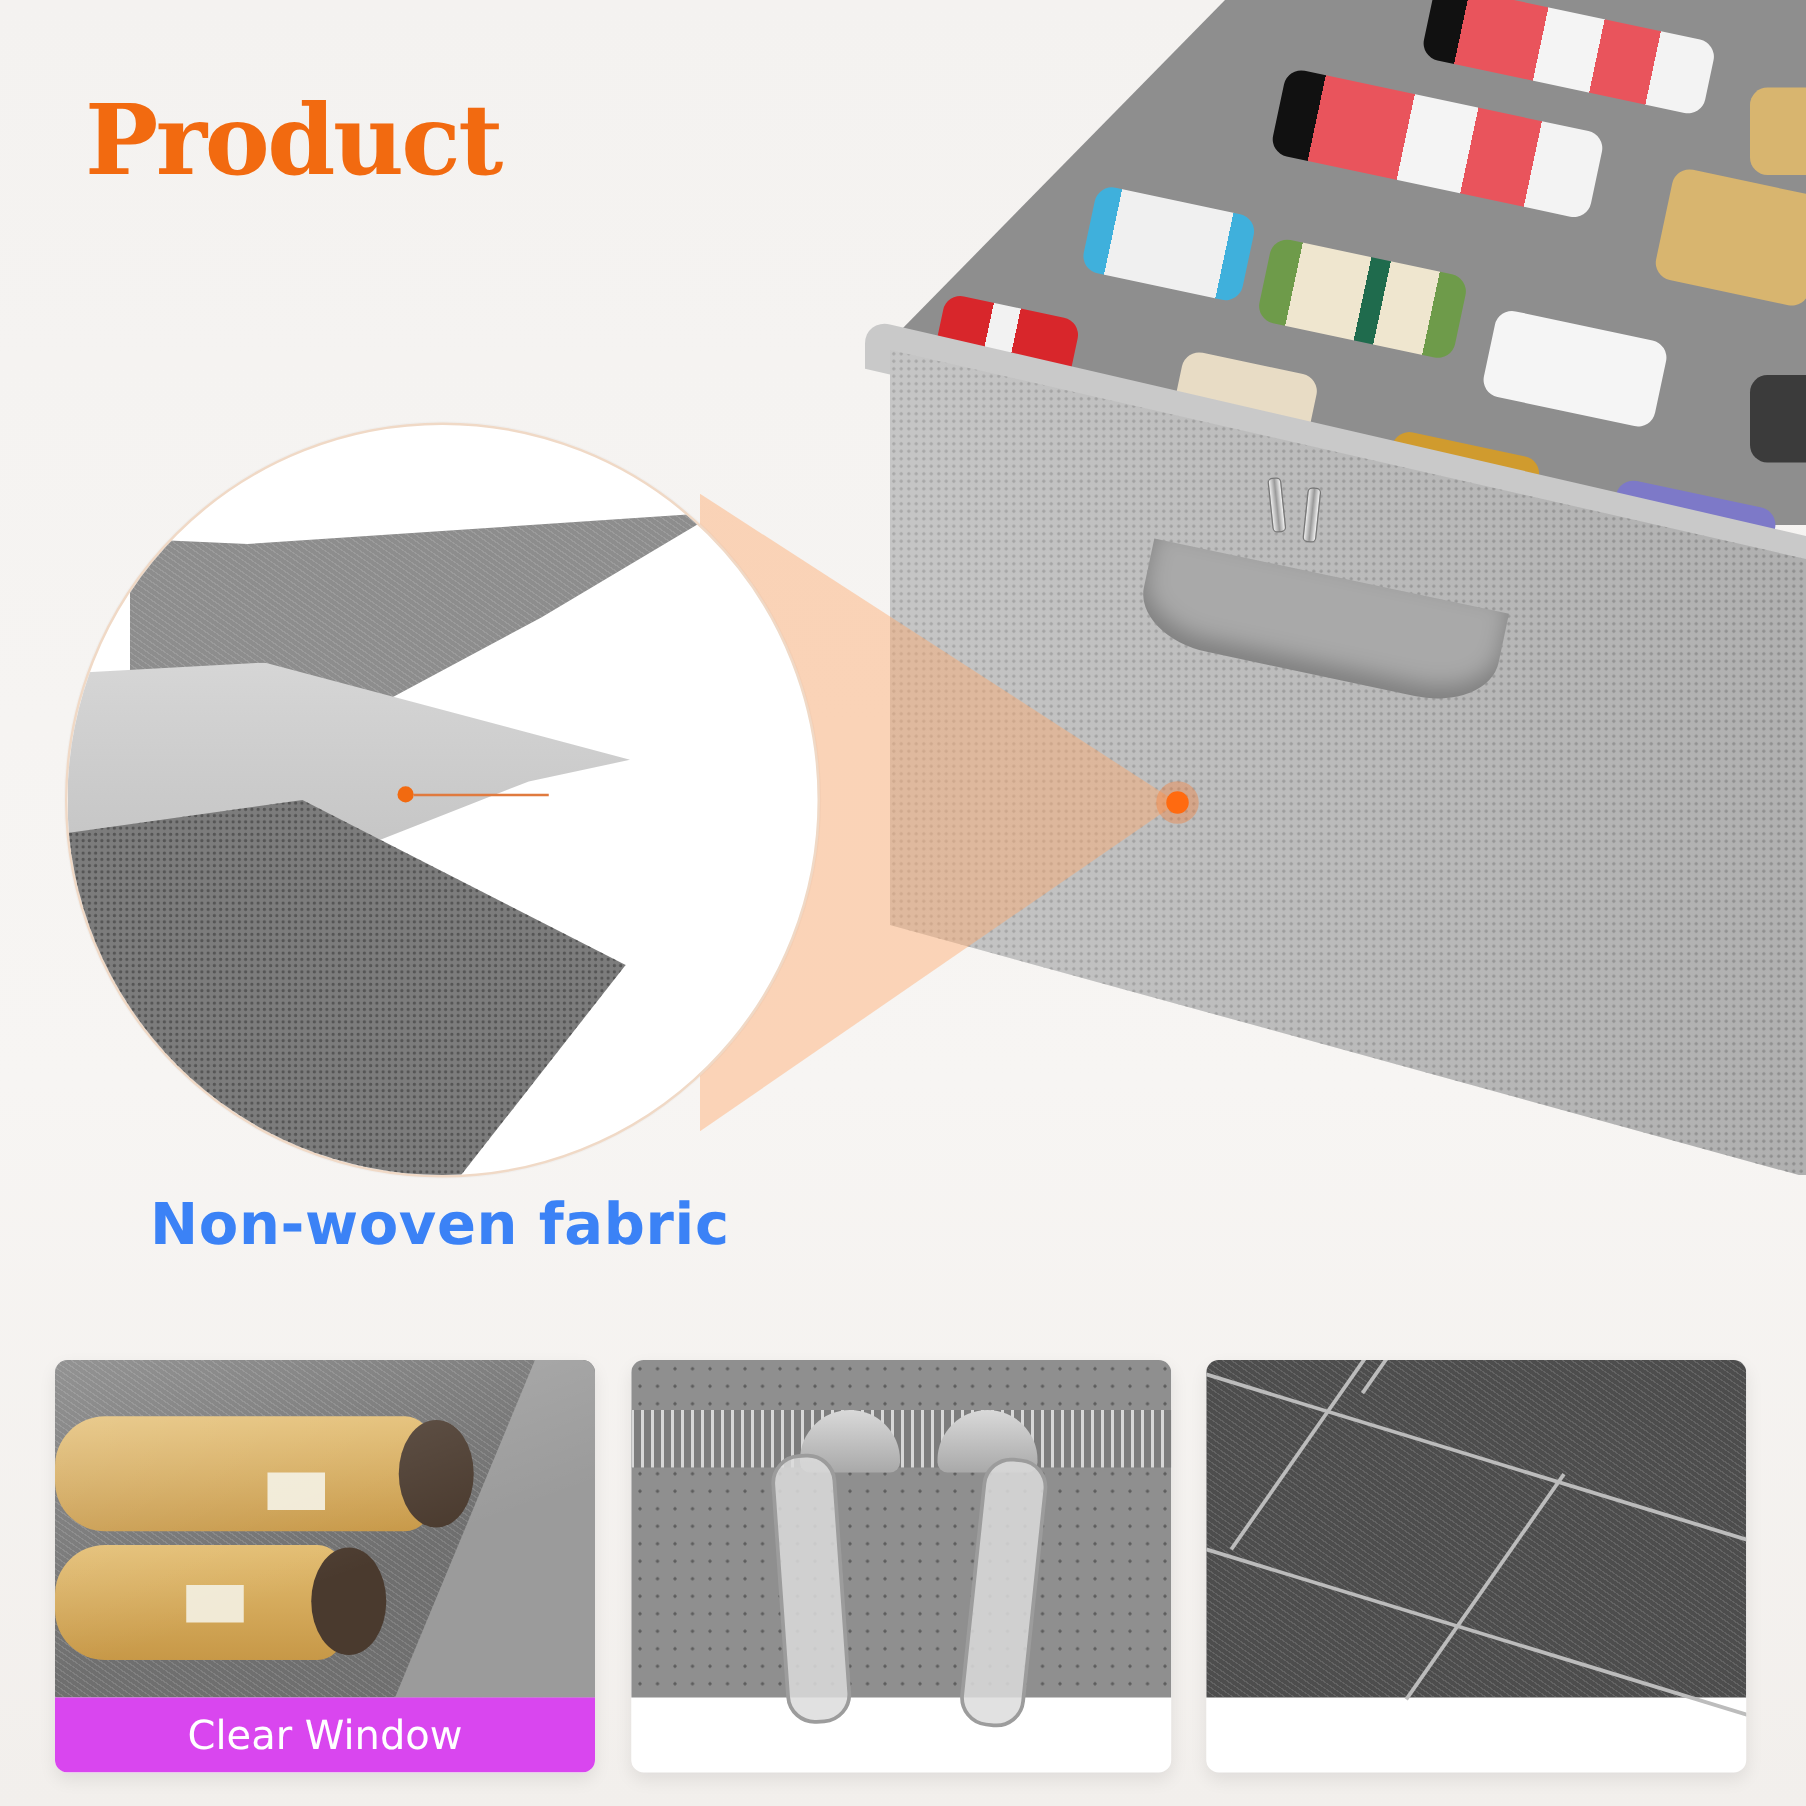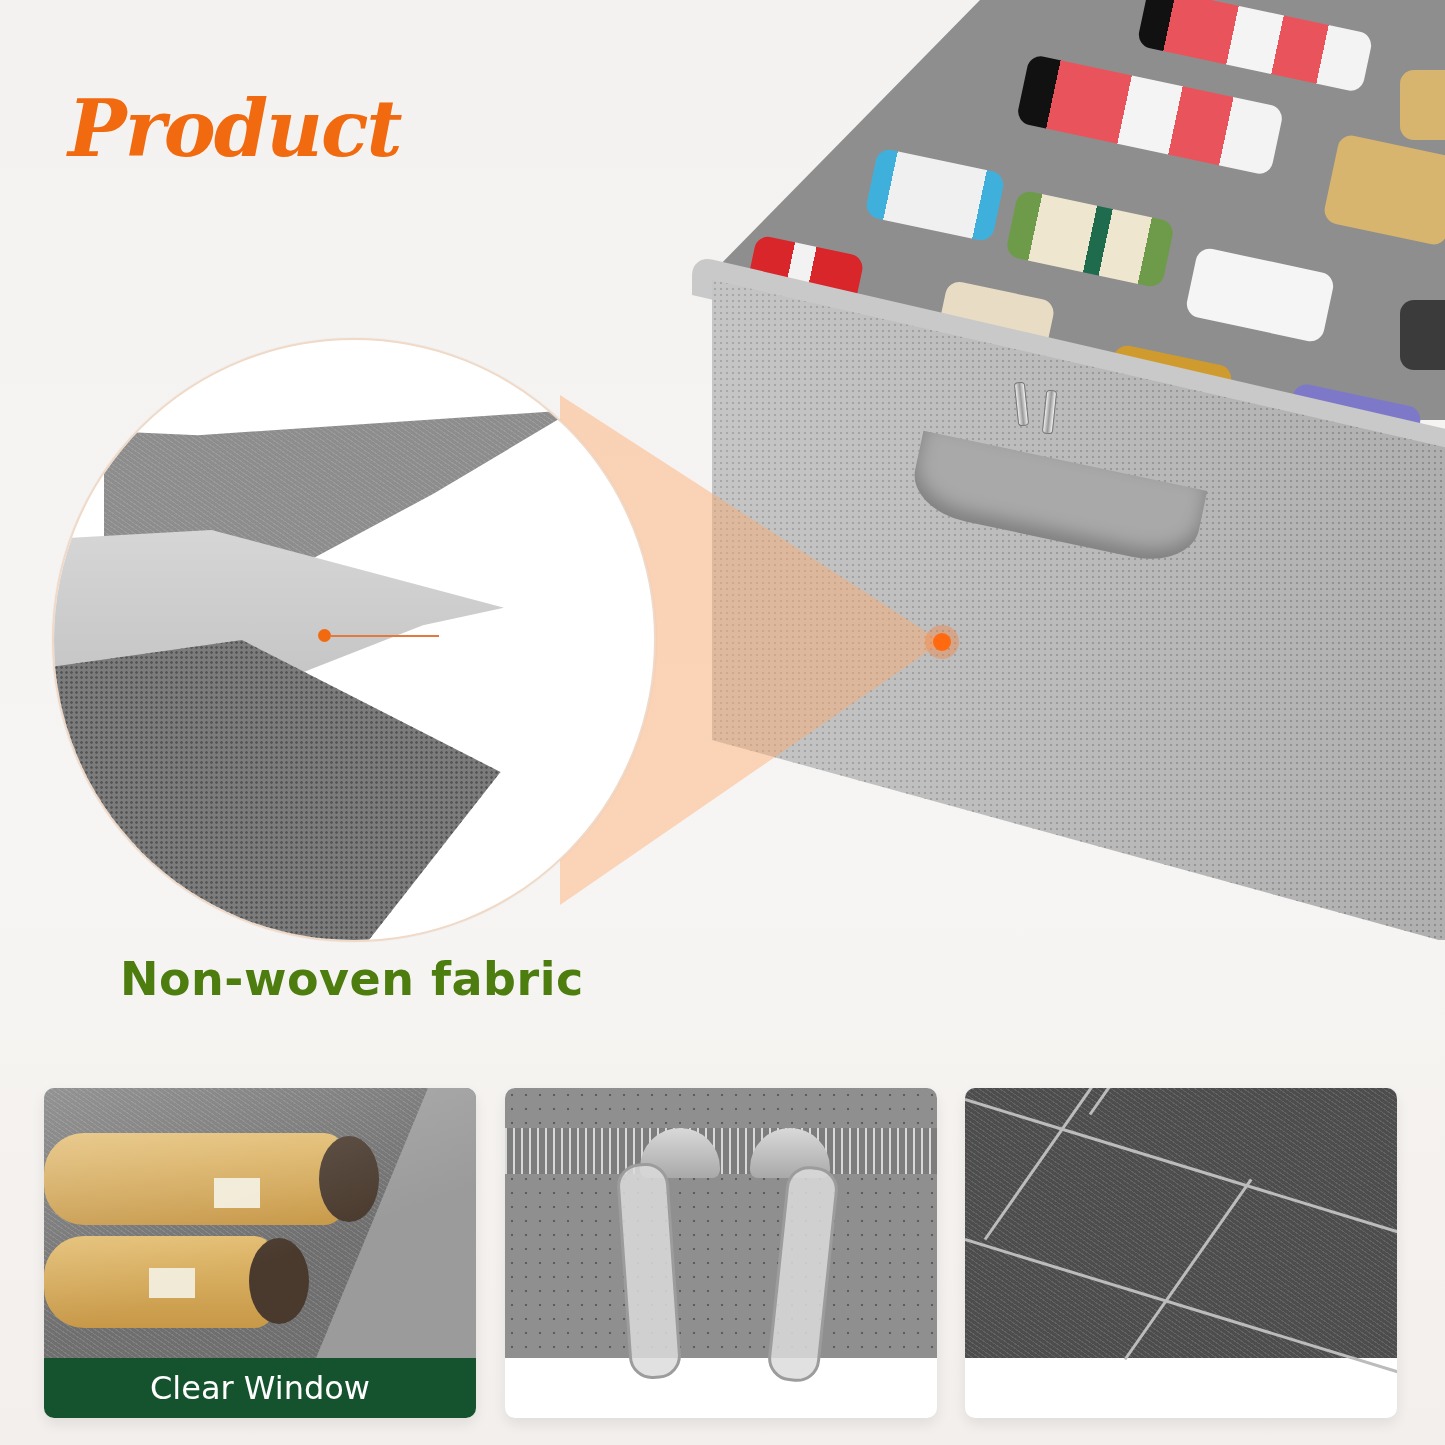--- a/index.html
+++ b/index.html
@@ -18,23 +18,23 @@
     background-image: radial-gradient(circle, rgba(60,60,60,0.6) 1px, transparent 1.6px);
     background-size: 5px 5px;
   }
   .fabric-diag {
     background-color: #8d8d8d;
     background-image: repeating-linear-gradient(35deg, rgba(255,255,255,0.12) 0 1px, transparent 1px 4px);
   }
 
   
   .title {
-    position: absolute; left: 68px; top: 76px;
+    position: absolute; left: 68px; top: 60px;
     font-family: "DejaVu Serif", serif; font-weight: bold;
-    color: #f26a10; font-size: 78px; line-height: 106px; letter-spacing: -2px; font-style: italic;
+    color: #f26a10; font-size: 78px; line-height: 106px; letter-spacing: -2px;
   }
 
   
   .product {
     position: absolute; left: 700px; top: 0; width: 745px; height: 950px;
   }
   .box-top {
     position: absolute; left: 10px; top: 0; width: 735px; height: 420px;
     background: #8e8e8e;
     clip-path: polygon(270px 0, 745px 0, 745px 445px, 0 275px);
@@ -110,33 +110,33 @@
   }
   .label-text {
     position: absolute; left: 386px; top: 265px; width: 200px;
     font-family: "DejaVu Sans", sans-serif; color: #3f3f3f;
     font-size: 24px; line-height: 32px; text-align: center;
   }
 
   .fabric-caption {
     position: absolute; left: 120px; top: 952px;
     font-family: "DejaVu Sans", sans-serif; font-weight: bold;
-    color: #4d7c0f; font-size: 46px; letter-spacing: 0.5px;
+    color: #3b82f6; font-size: 46px; letter-spacing: 0.5px;
   }
 
   
   .card {
     position: absolute; top: 1088px; width: 432px; height: 330px;
     border-radius: 10px; overflow: hidden; background: #fff;
     box-shadow: 0 6px 14px rgba(0,0,0,0.08);
   }
   .card-media { position: absolute; left: 0; top: 0; right: 0; height: 270px; }
   .card-caption {
     position: absolute; left: 0; bottom: 0; right: 0; height: 60px;
-    background: #14532d; color: #ffffff;
+    background: #d946ef; color: #ffffff;
     display: flex; align-items: center; justify-content: center;
     font-family: "DejaVu Sans", sans-serif; font-size: 32px;
   }
   .card1 { left: 44px; }
   .card2 { left: 505px; }
   .card3 { left: 965px; }
 
   .boot {
     position: absolute; height: 92px; border-radius: 40px 20px 20px 40px;
     background: linear-gradient(180deg, #e3bd71, #c79847);

